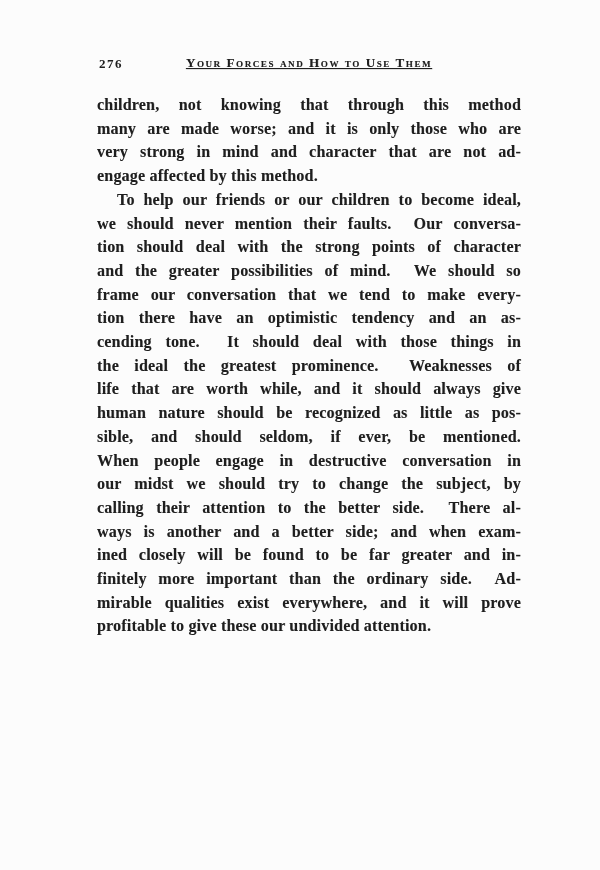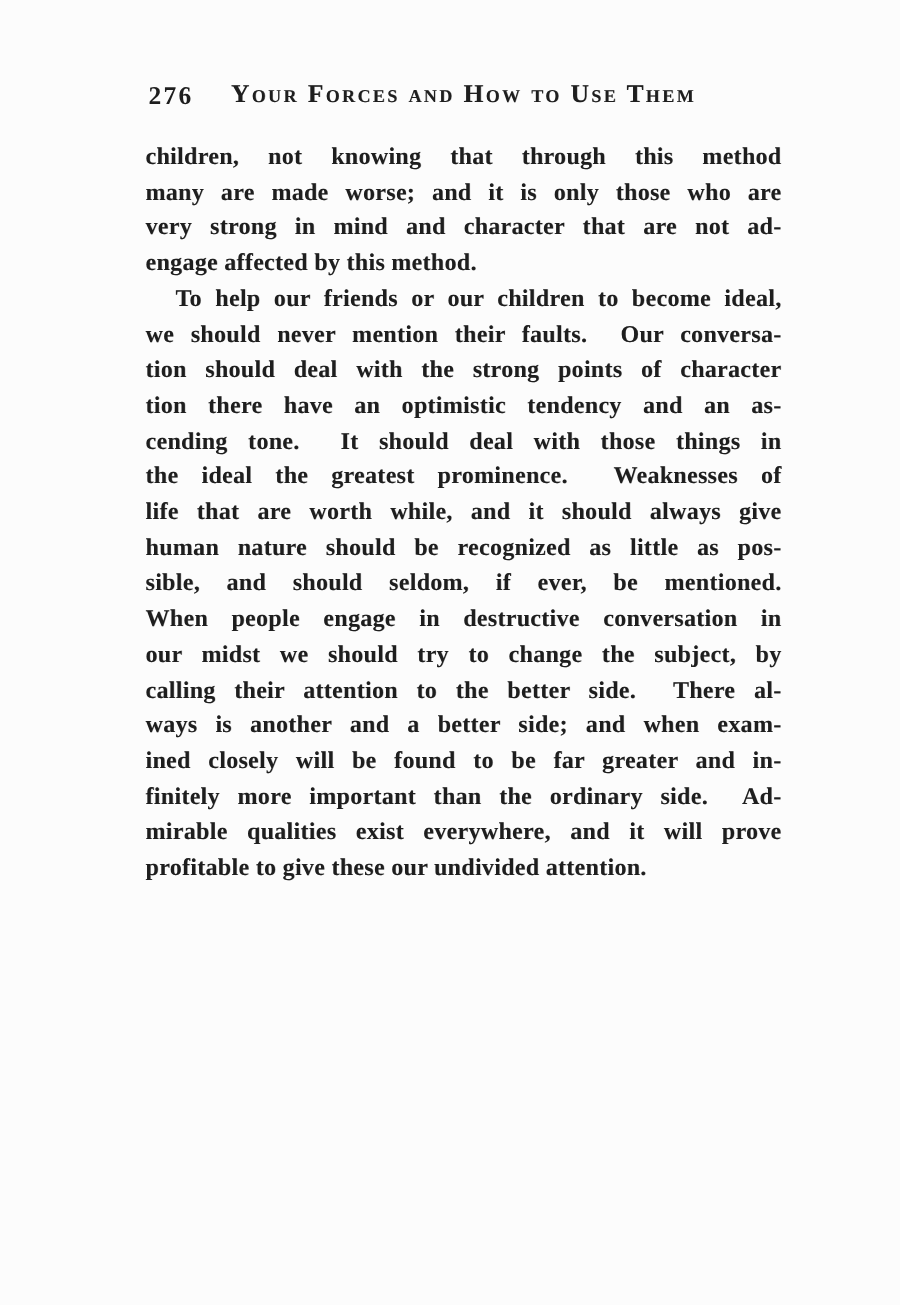--- a/index.html
+++ b/index.html
@@ -19,22 +19,23 @@
   .content {
     position: absolute;
     left: 97px;
     top: 52px;
     width: 424px;
   }
   .header {
     position: relative;
     height: 24px;
     margin-bottom: 17px;
-    font-size: 17px;
+    font-size: 13px;
     line-height: 22px;
+    text-decoration: underline;
   }
   .pagenum {
     position: absolute;
     left: 2px;
     top: 1px;
     letter-spacing: 1.5px;
   }
   .running-title {
     display: block;
     text-align: center;
@@ -73,20 +74,22 @@
       <div class="para">
           <div class="line">children, not knowing that through this method</div>
           <div class="line">many are made worse; and it is only those who are</div>
           <div class="line">very strong in mind and character that are not ad-</div>
           <div class="line last">engage affected by this method.</div>
         </div>
       <div class="para indent">
           <div class="line">To help our friends or our children to become ideal,</div>
           <div class="line">we should never mention their faults.  Our conversa-</div>
           <div class="line">tion should deal with the strong points of character</div>
+          <div class="line">and the greater possibilities of mind.  We should so</div>
+          <div class="line">frame our conversation that we tend to make every-</div>
           <div class="line">tion there have an optimistic tendency and an as-</div>
           <div class="line">cending tone.  It should deal with those things in</div>
           <div class="line">the ideal the greatest prominence.  Weaknesses of</div>
           <div class="line">life that are worth while, and it should always give</div>
           <div class="line">human nature should be recognized as little as pos-</div>
           <div class="line">sible, and should seldom, if ever, be mentioned.</div>
           <div class="line">When people engage in destructive conversation in</div>
           <div class="line">our midst we should try to change the subject, by</div>
           <div class="line">calling their attention to the better side.  There al-</div>
           <div class="line">ways is another and a better side; and when exam-</div>

